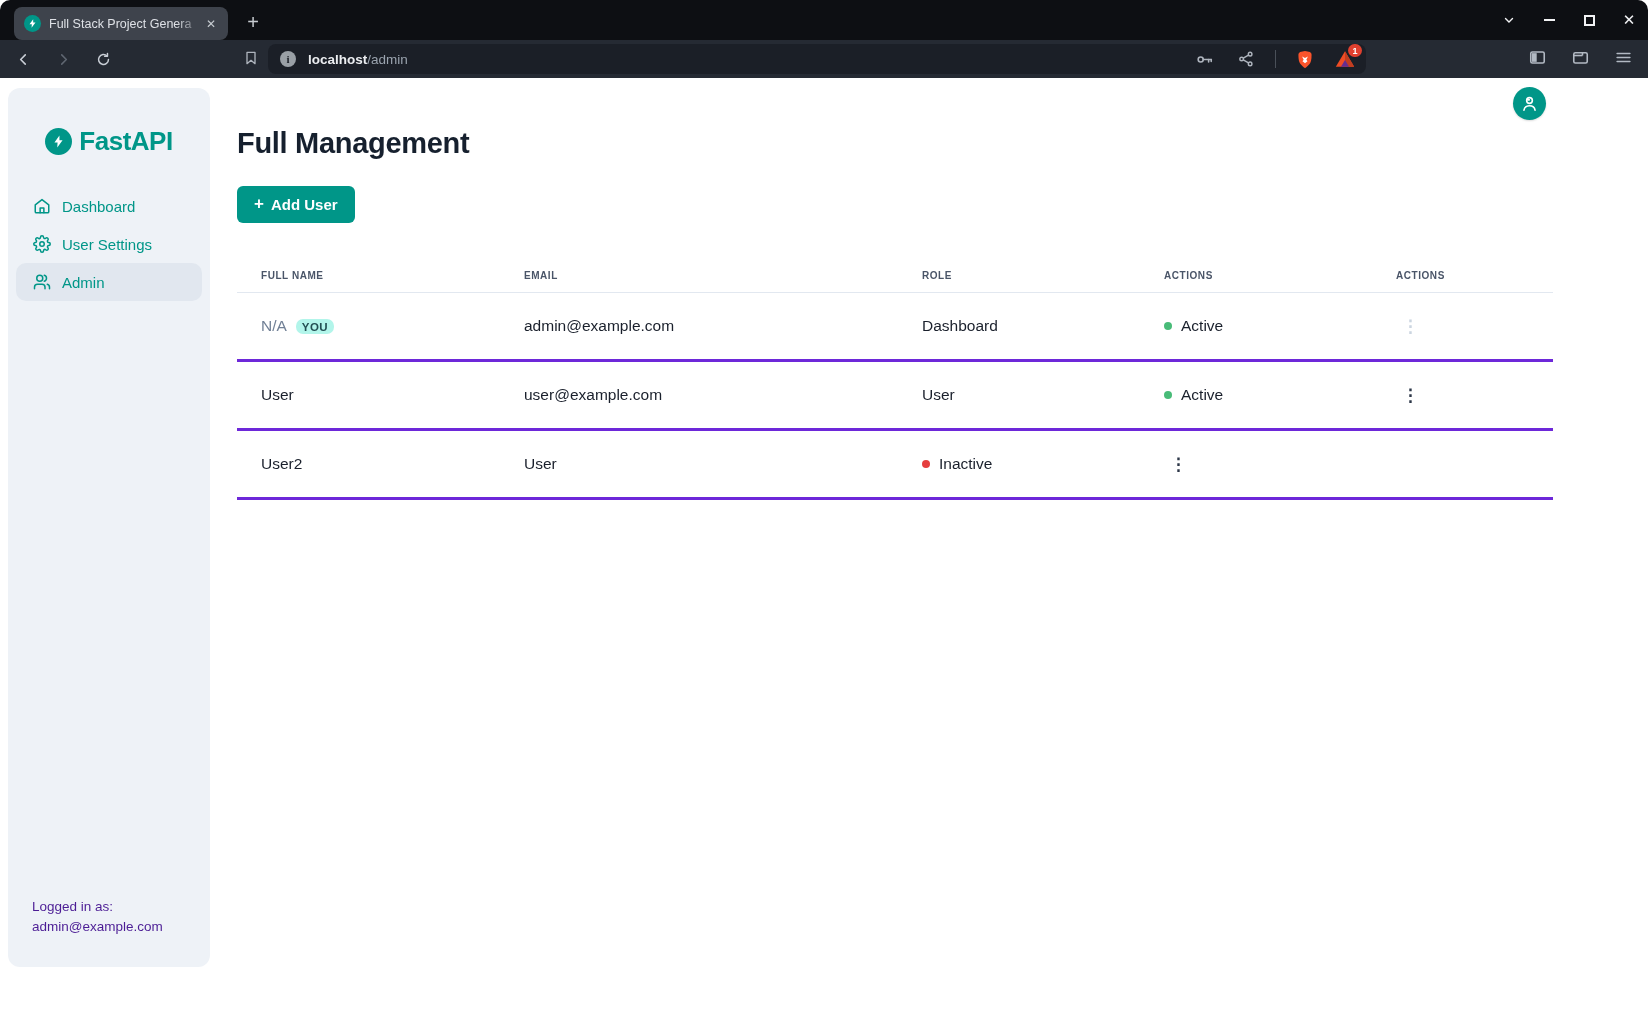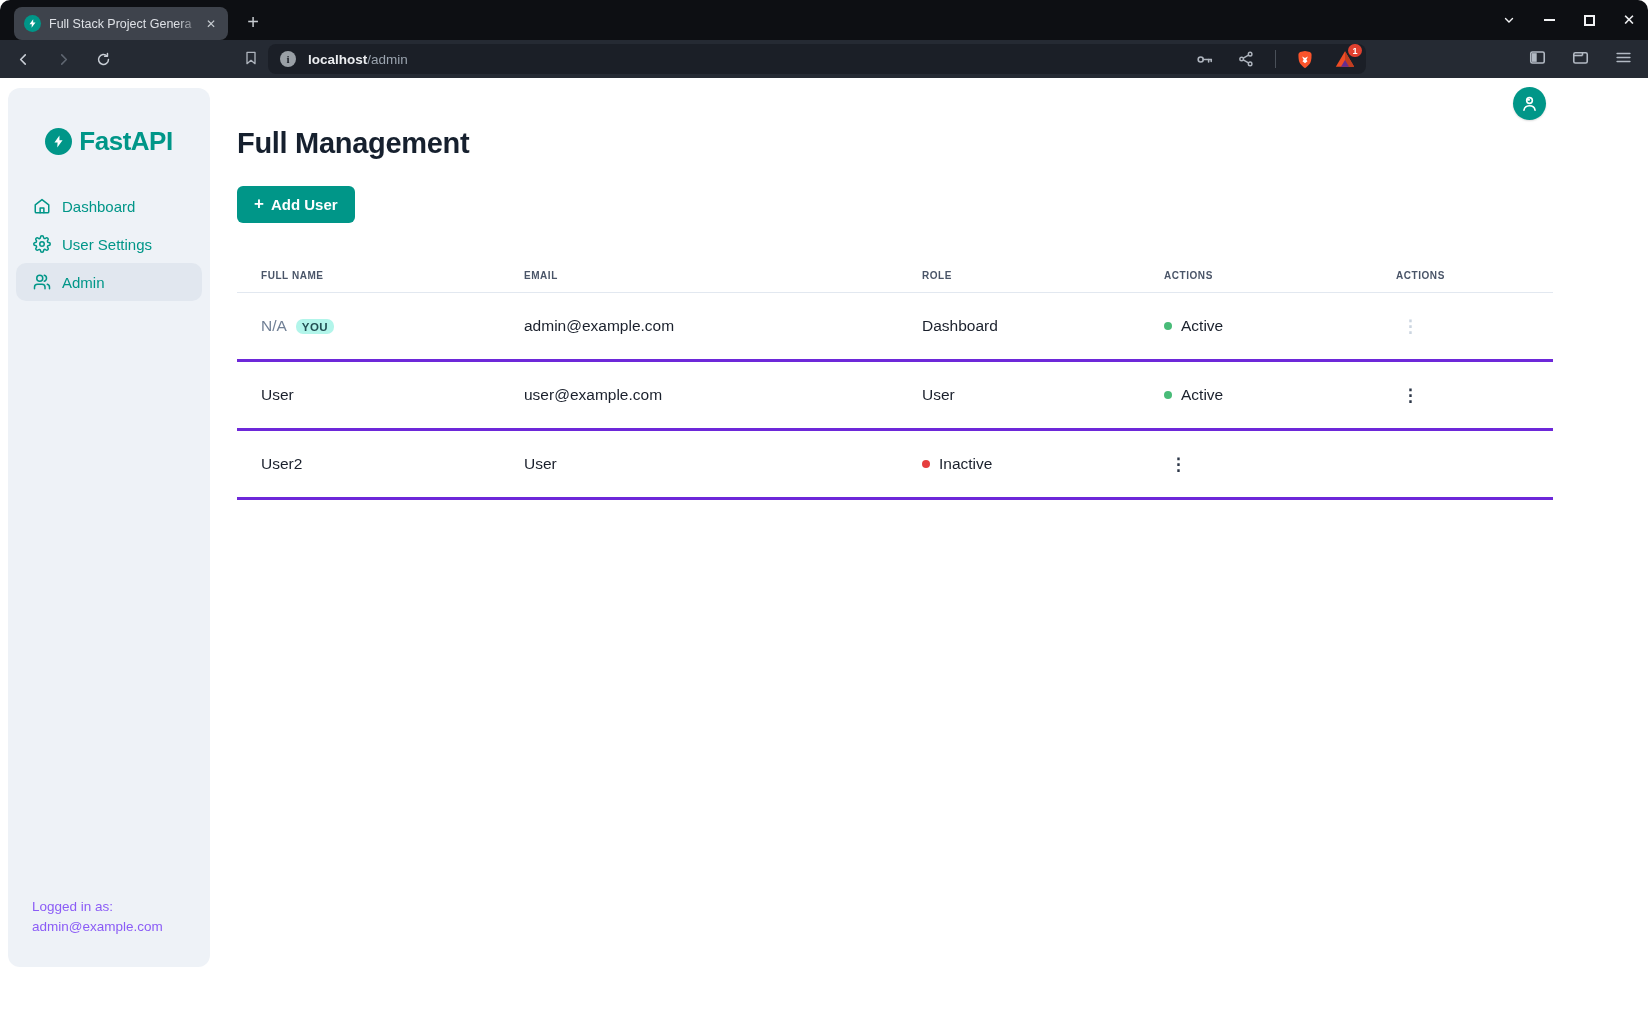--- a/index.html
+++ b/index.html
@@ -37,21 +37,21 @@
   .app { position:absolute; left:0; top:78px; width:1510px; height:947px; background:#ffffff; }
 
   .sidebar { position:absolute; left:8px; top:10px; width:202px; height:879px; background:#eef2f7; border-radius:12px; }
   .logo-row { display:flex; align-items:center; justify-content:center; gap:7px; margin-top:38px; }
   .logo-mark { width:27px; height:27px; border-radius:50%; background:#009688; display:flex; align-items:center; justify-content:center; }
   .logo-text { color:#009688; font-size:26px; font-weight:700; letter-spacing:-0.5px; }
   .nav { margin-top:30px; padding:0 8px; }
   .nav-item { display:flex; align-items:center; gap:11px; height:38px; padding-left:17px; color:#009688; font-size:15px; border-radius:10px; cursor:default; }
   .nav-item.active { background:#e1e7ef; }
   .nav-item svg { flex:none; }
-  .sidebar-footer { position:absolute; left:24px; bottom:30px; color:#8b5cf6; font-size:13.5px; line-height:20px; }
+  .sidebar-footer { position:absolute; left:24px; bottom:30px; color:#4c1d95; font-size:13.5px; line-height:20px; }
 
   .avatar-btn { position:absolute; left:1513px; top:9px; width:33px; height:33px; border-radius:50%; background:#009688; display:flex; align-items:center; justify-content:center; box-shadow:0 1px 2px rgba(0,0,0,.15); }
 
   .main { position:absolute; left:237px; top:0; width:1316px; }
   .page-title { margin-top:49px; font-size:29px; font-weight:700; color:#16202e; letter-spacing:-0.3px; }
   .add-user-btn { margin-top:26px; display:inline-flex; align-items:center; gap:7px; height:37px; padding:0 17px; background:#009688; color:#ffffff; font-size:15px; font-weight:700; border:none; border-radius:6px; cursor:default; }
   .add-user-btn .plus { font-size:17px; font-weight:700; margin-top:-1px; }
 
   .table { margin-top:36px; width:1316px; }
   .t-grid { display:grid; grid-template-columns:263px 398px 242px 232px 181px; align-items:center; }

